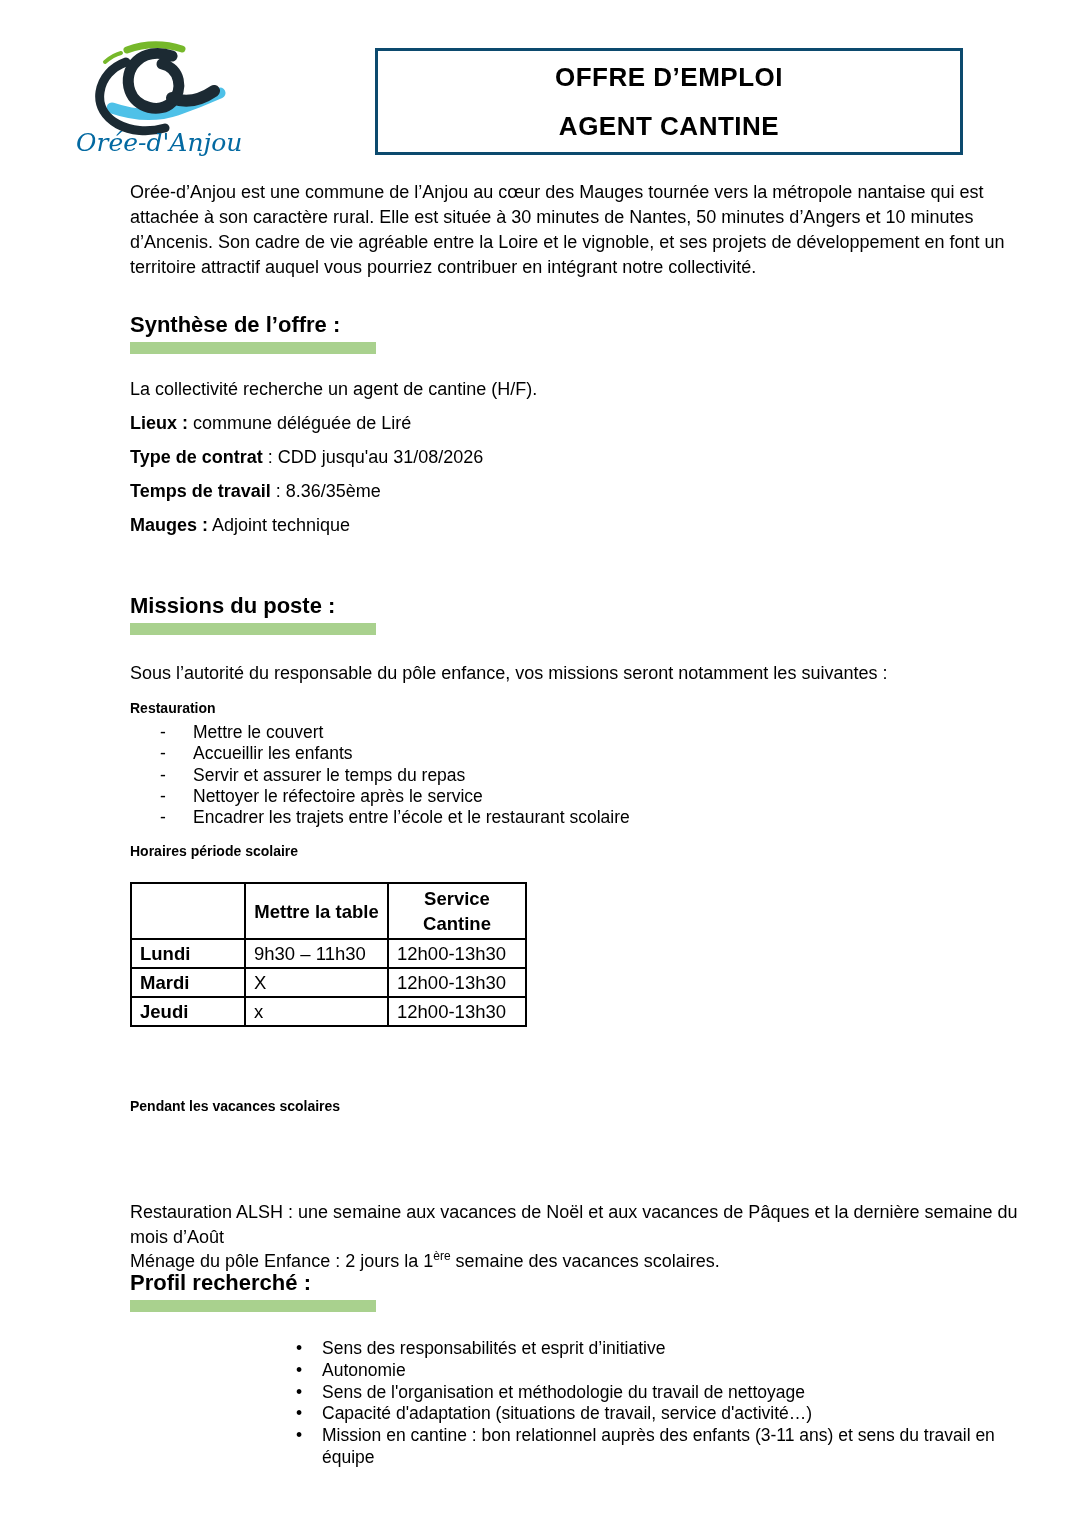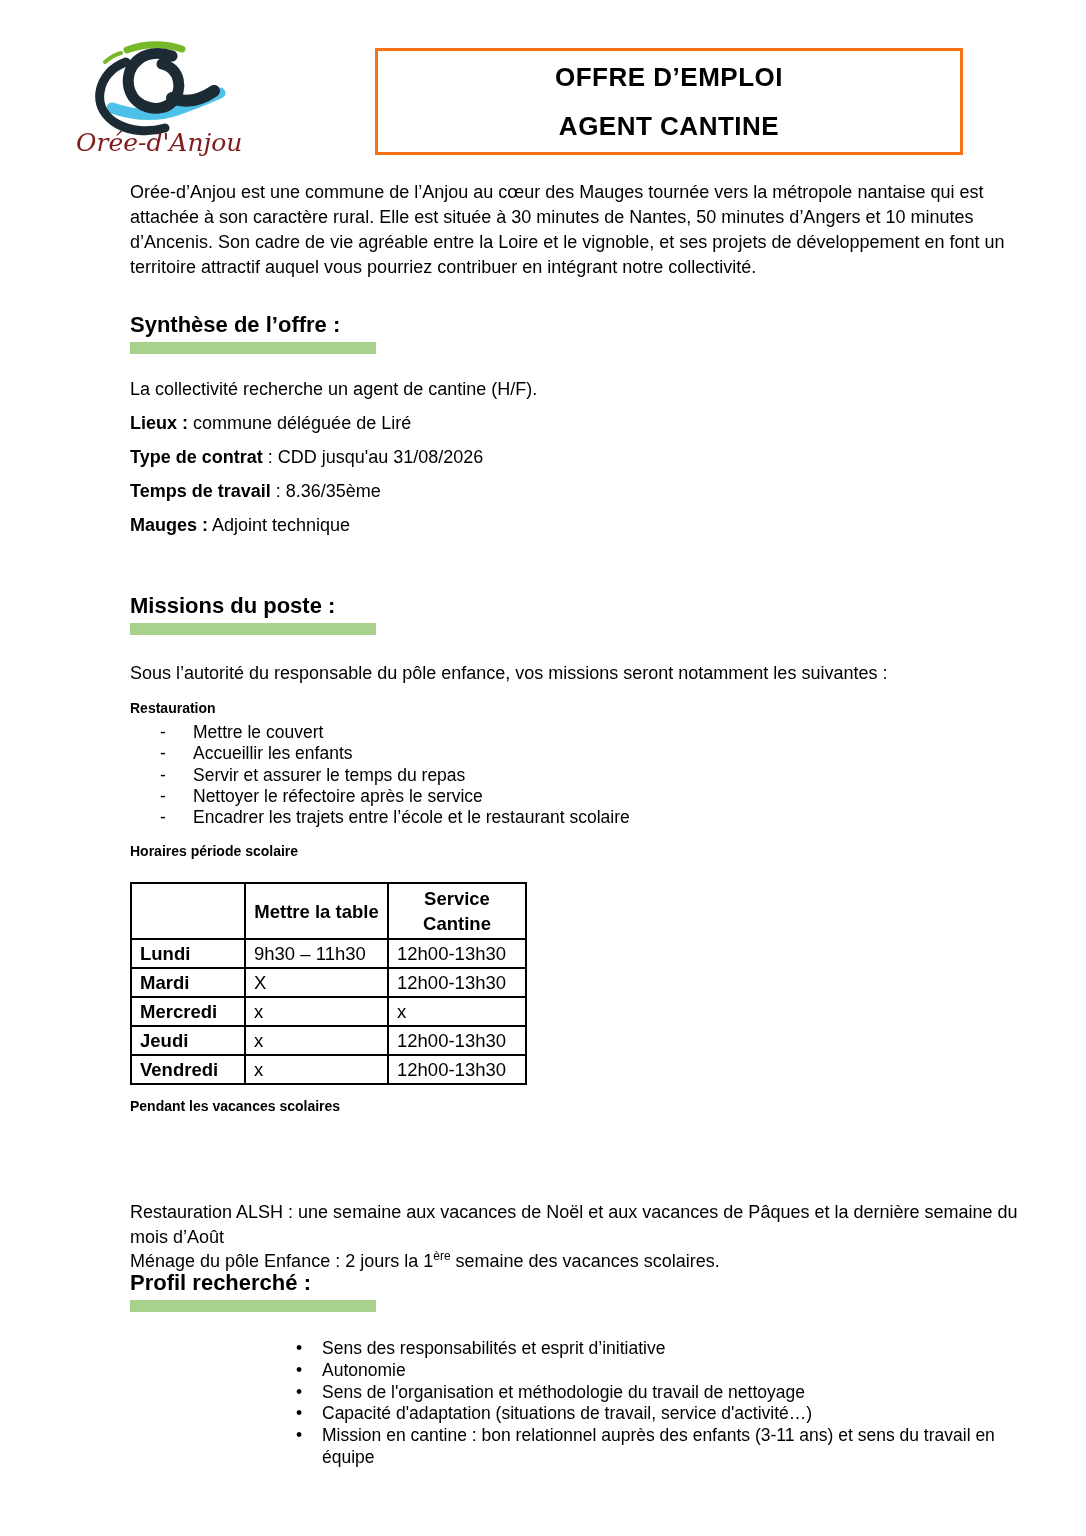--- a/index.html
+++ b/index.html
@@ -9,25 +9,25 @@
     font-family:"Liberation Sans", sans-serif;
     overflow:hidden;
   }
   .abs { position:absolute; }
 
   
   .logo-wrap { left:72px; top:36px; width:160px; height:130px; }
   .logo-script {
     position:absolute; left:4px; top:92px; width:160px;
     font-family:"DejaVu Serif", serif; font-style:italic;
-    font-size:25px; color:#7f1d1d; white-space:nowrap;
+    font-size:25px; color:#0369a1; white-space:nowrap;
   }
   .title-box {
     left:375px; top:48px; width:588px; height:107px;
-    border:3px solid #f97316; box-sizing:border-box;
+    border:3px solid #0c4a6e; box-sizing:border-box;
     display:flex; flex-direction:column; justify-content:center; align-items:center;
     gap:18px;
   }
   .title-line { font-size:26px; font-weight:bold; letter-spacing:0.5px; }
 
   
   .intro { left:130px; top:180px; width:892px; font-size:18px; line-height:25px; }
 
   .section-heading { font-size:22px; font-weight:bold; }
   .greenbar { width:246px; height:12px; }
@@ -149,34 +149,24 @@
         <td class="c1 day">Lundi</td>
         <td class="c2">9h30 – 11h30</td>
         <td class="c3">12h00-13h30</td>
       </tr>
       <tr class="row">
         <td class="c1 day">Mardi</td>
         <td class="c2">X</td>
         <td class="c3">12h00-13h30</td>
       </tr>
       <tr class="row">
-        <td class="c1 day">Mercredi</td>
-        <td class="c2">x</td>
-        <td class="c3">x</td>
-      </tr>
-      <tr class="row">
         <td class="c1 day">Jeudi</td>
         <td class="c2">x</td>
         <td class="c3">12h00-13h30</td>
       </tr>
-      <tr class="row">
-        <td class="c1 day">Vendredi</td>
-        <td class="c2">x</td>
-        <td class="c3">12h00-13h30</td>
-      </tr>
     </tbody>
   </table>
 
   <div class="abs sub-title" style="left:130px; top:1098px;">Pendant les vacances scolaires</div>
 
   <div class="abs vac-par">
     <div>Restauration ALSH : une semaine aux vacances de Noël et aux vacances de Pâques et la dernière semaine du mois d’Août</div>
     <div><span>Ménage du pôle Enfance : 2 jours la 1</span><sup>ère</sup><span> semaine des vacances scolaires.</span></div>
   </div>
 

